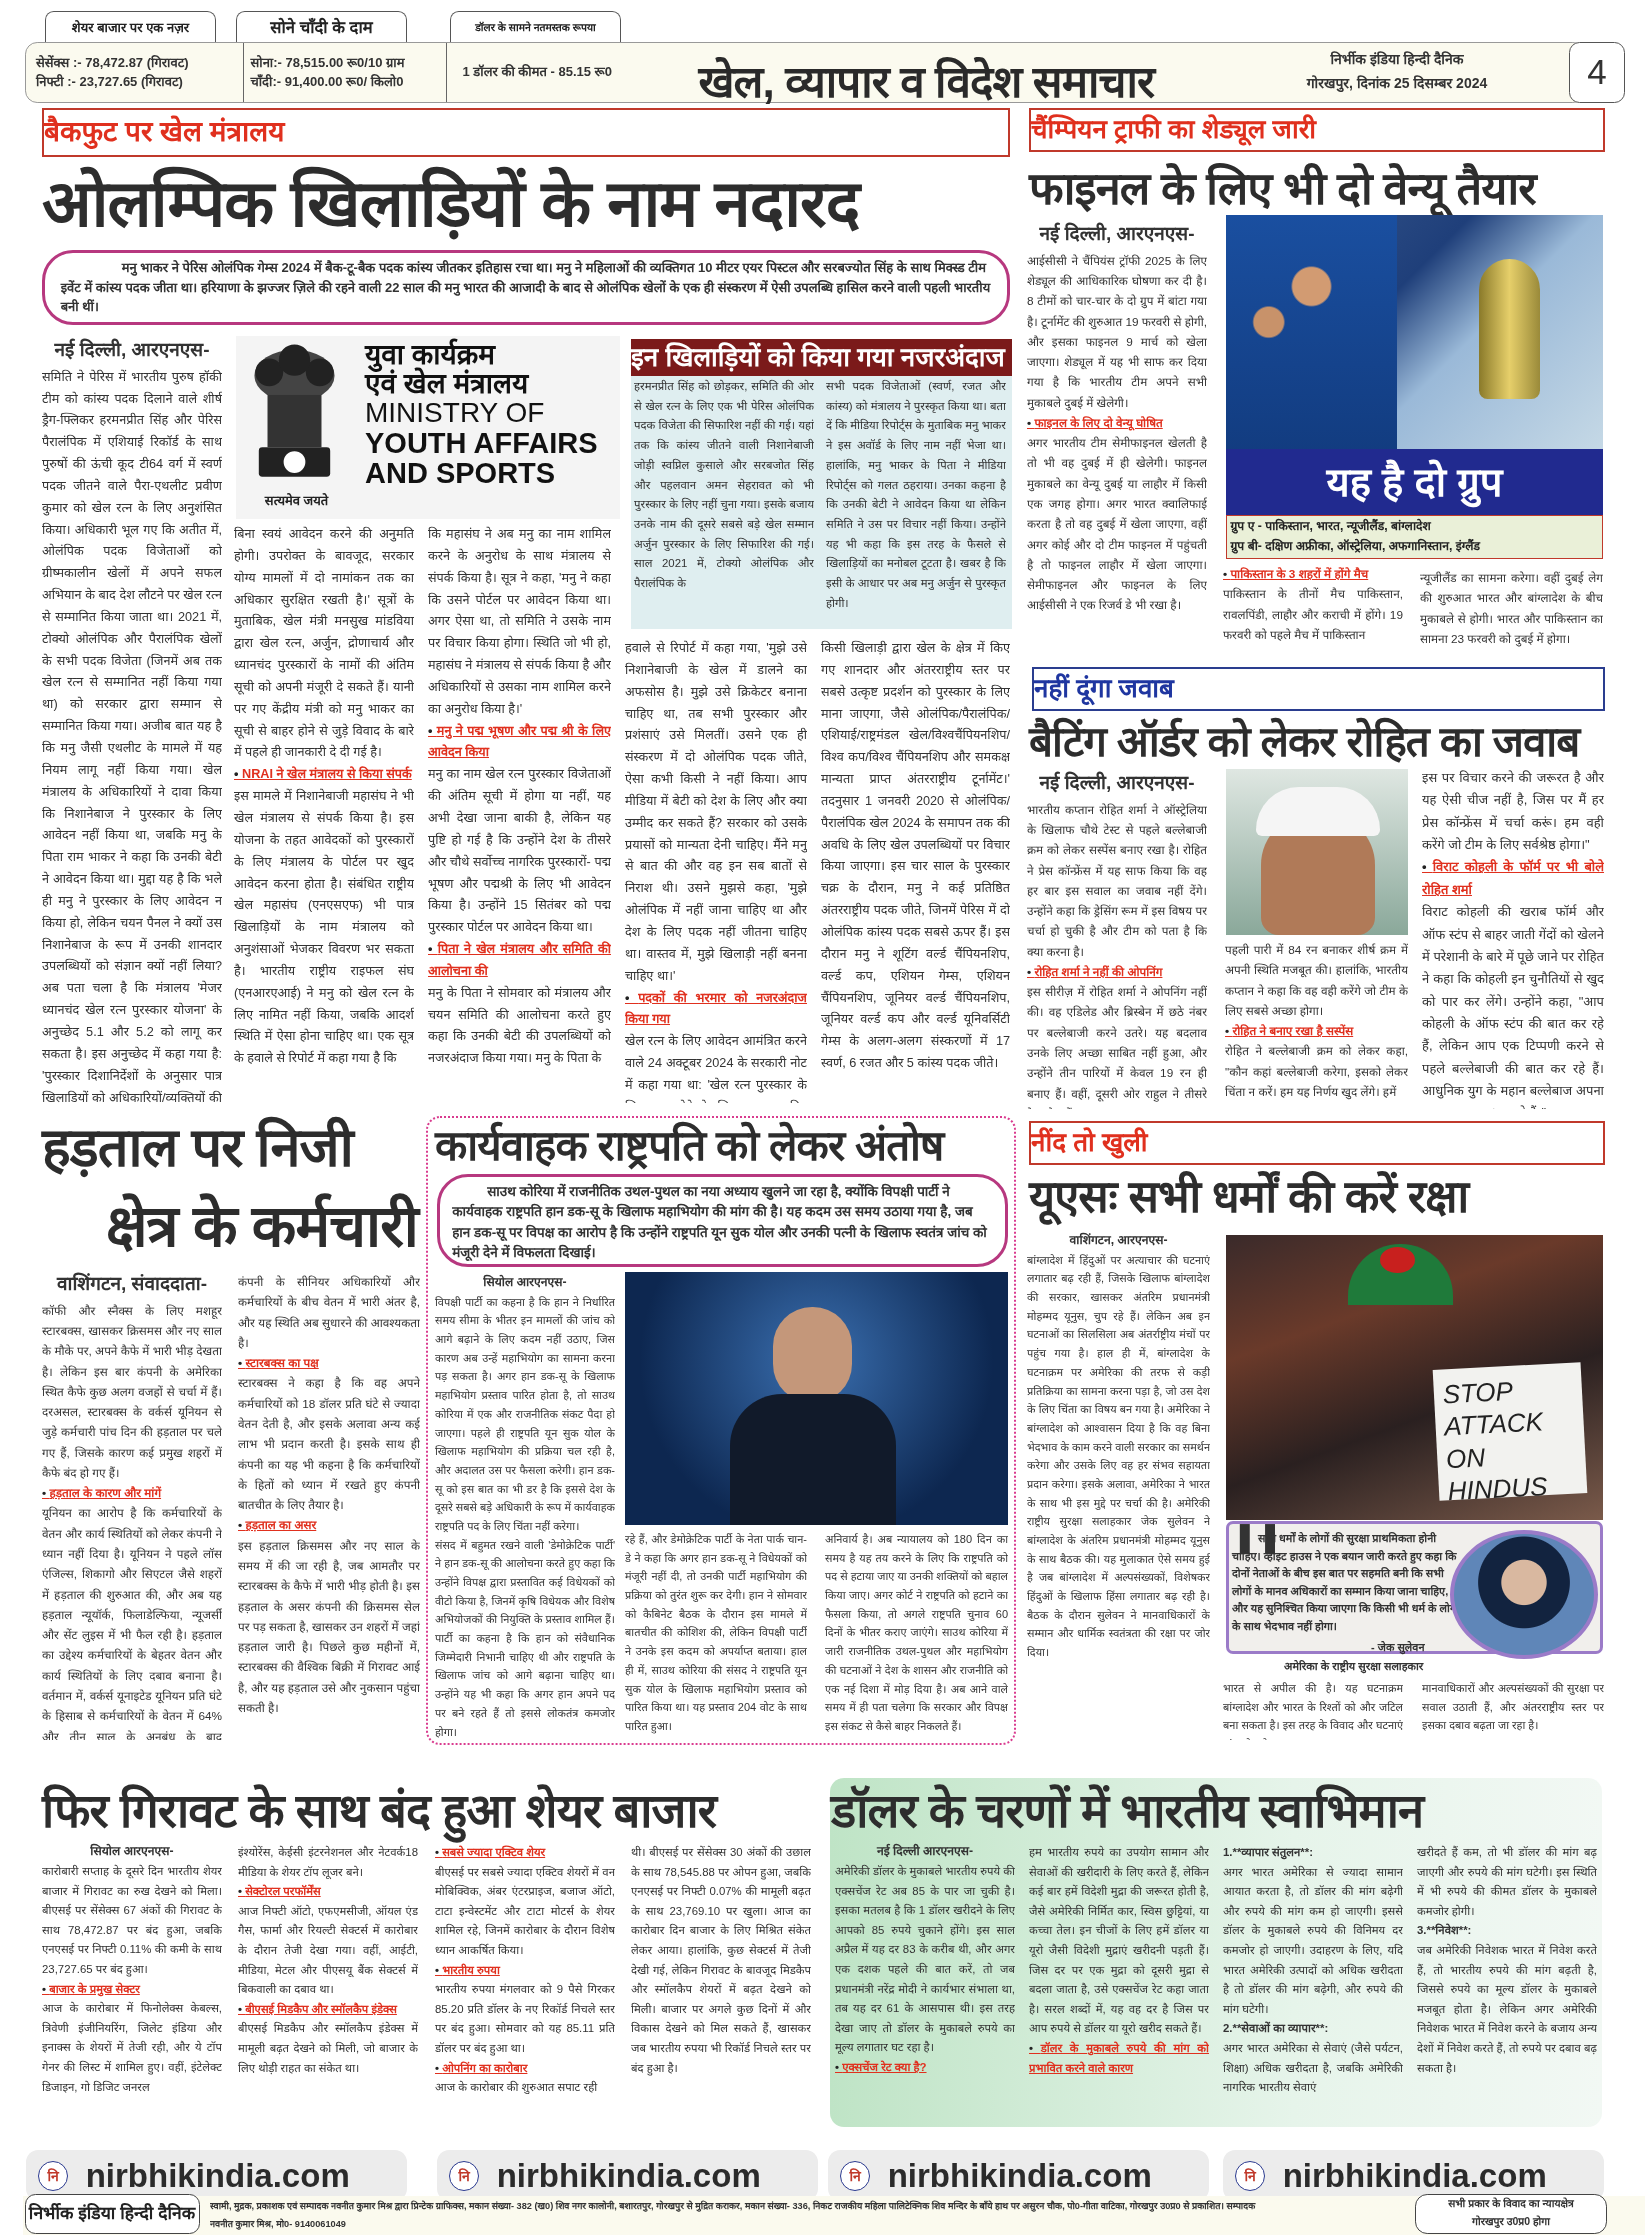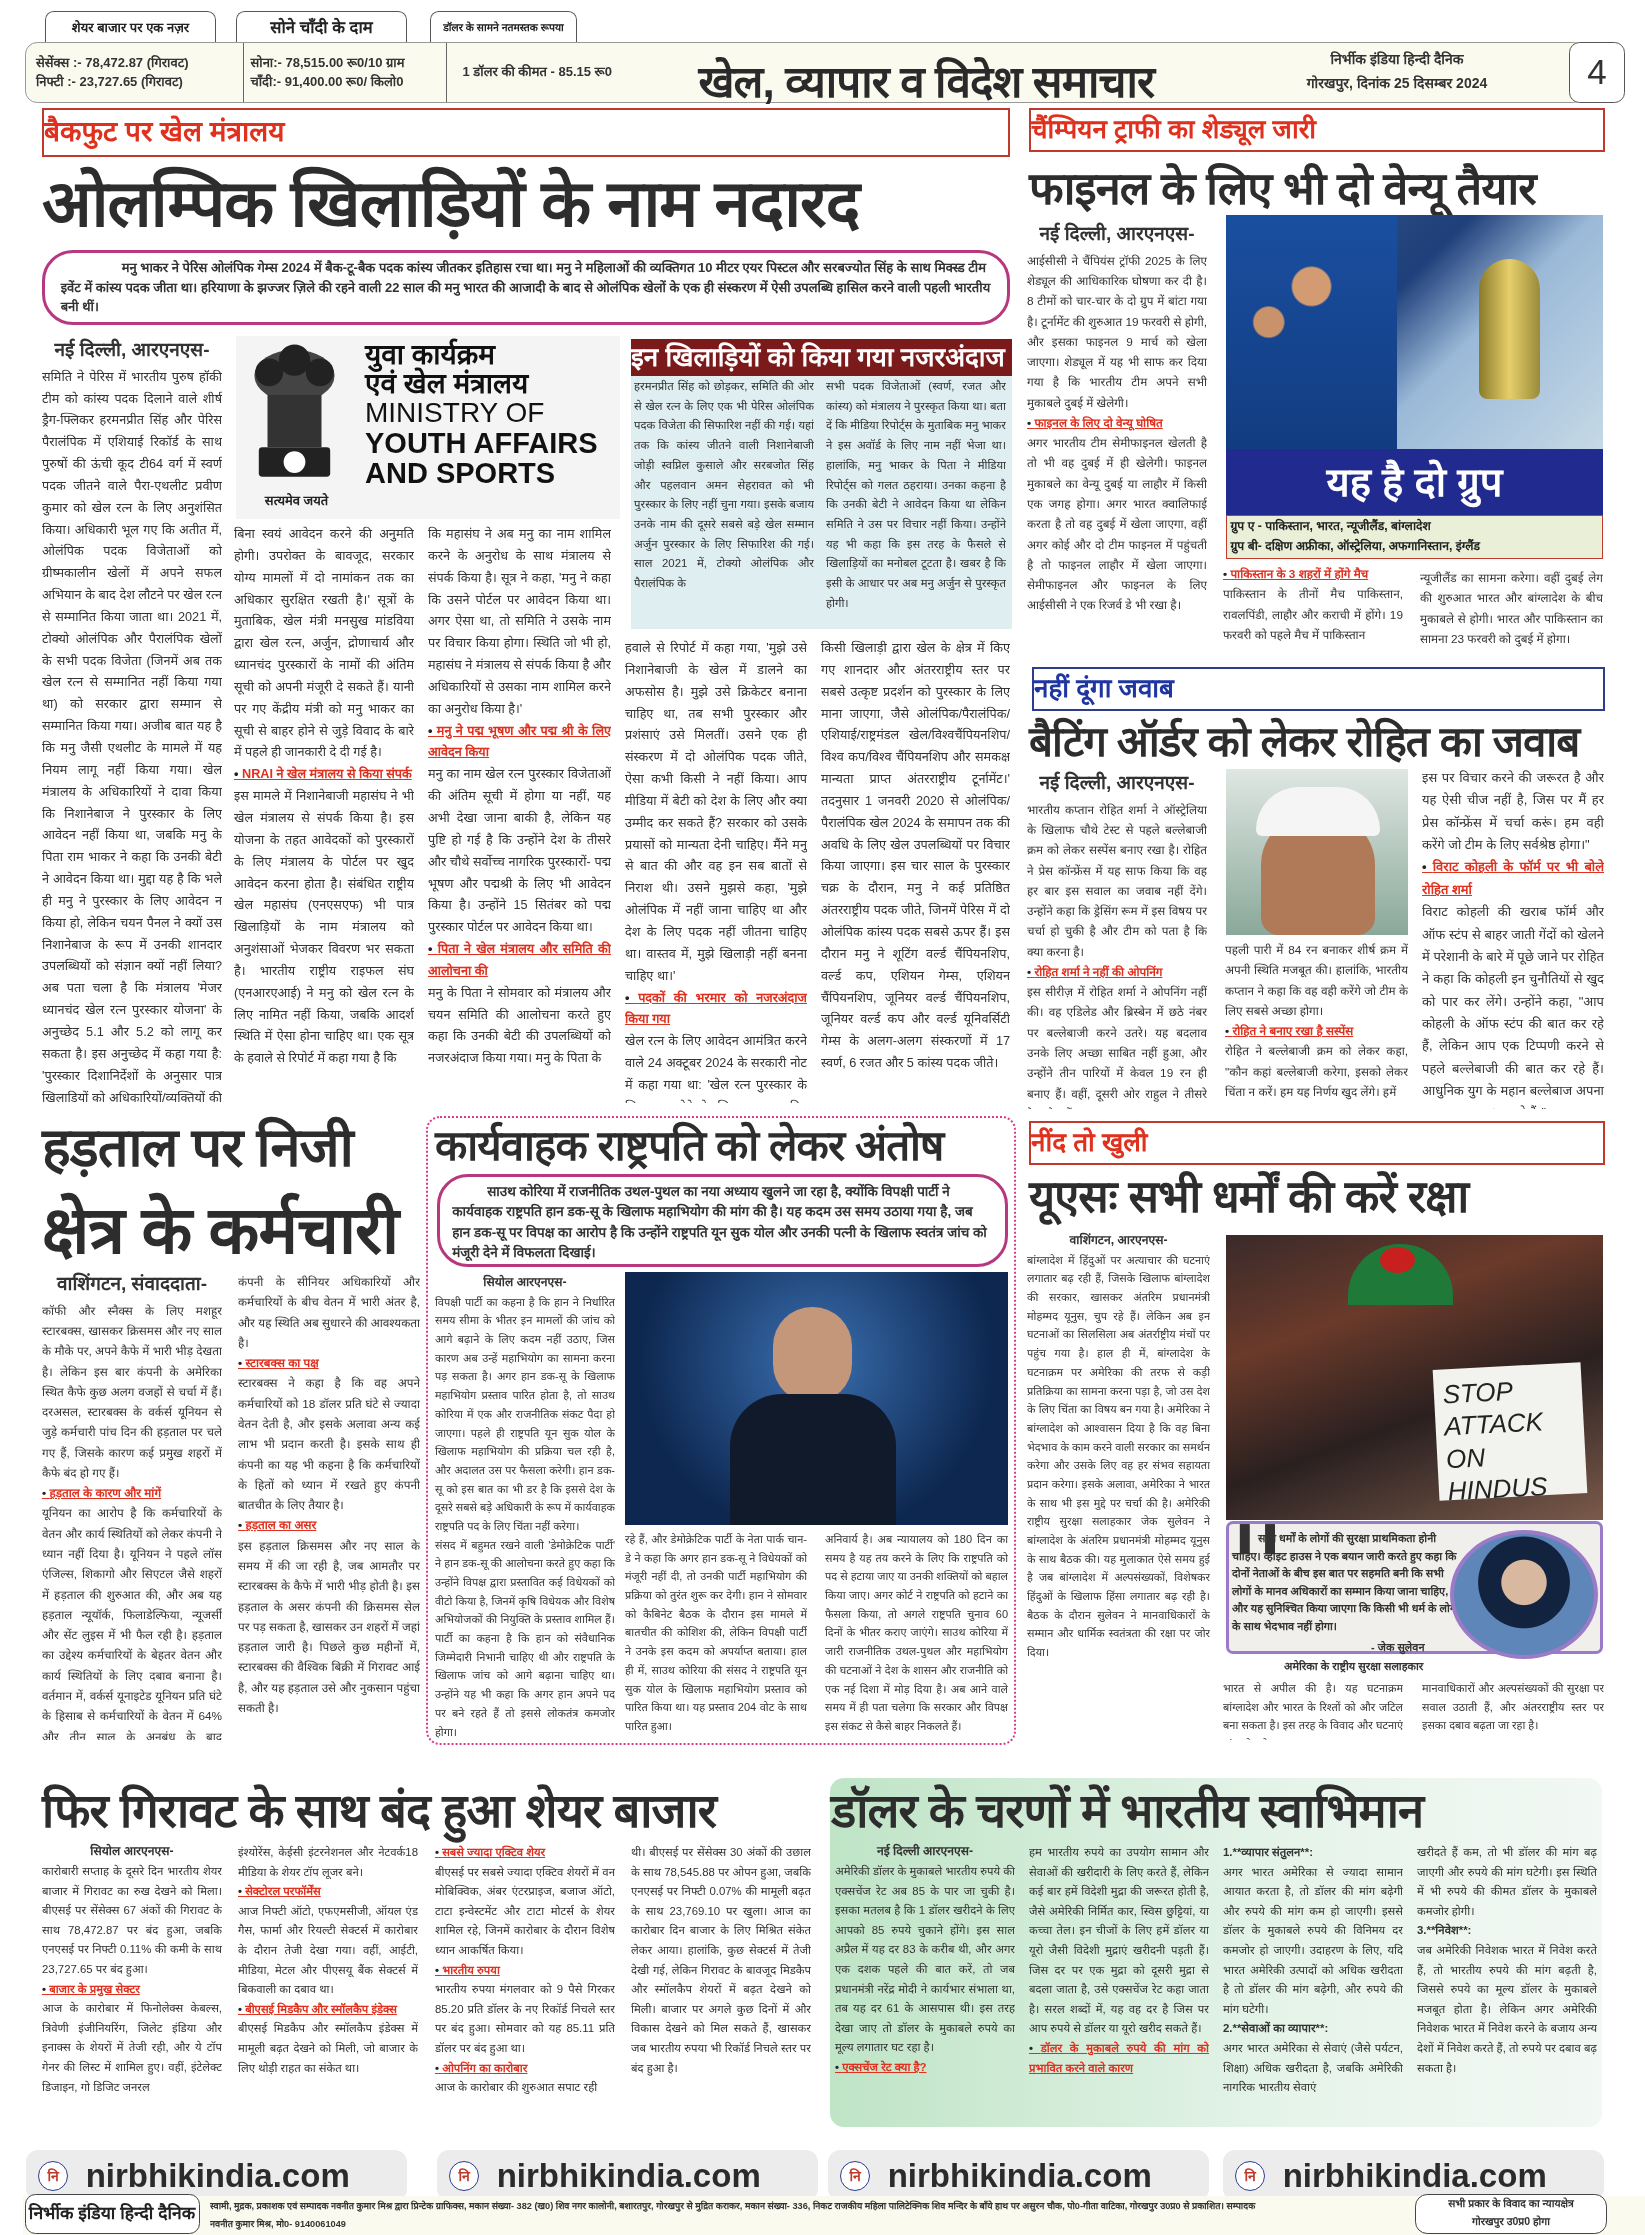--- a/index.html
+++ b/index.html
@@ -24,21 +24,21 @@
 .band{position:absolute;background:#7b1a1a;color:#fff;font-weight:bold;font-size:26px;line-height:37px;white-space:nowrap}
 .footer-ad{position:absolute;height:51px;background:#ececec;border-radius:12.2px;display:flex;align-items:center}
 .logo-circle{width:30px;height:30px;border-radius:50%;border:1.7px solid #2b3a8f;background:#fff;margin:0 17.5px 0 12.2px;display:flex;align-items:center;justify-content:center;color:#c0392b;font-size:14px;font-weight:bold}
 .ad-text{font-size:33px;font-weight:900;color:#2b2b2b;font-family:"Liberation Sans Narrow","Liberation Sans",sans-serif}
 </style>
 </head>
 <body>
 
 <div class="tab" style="left:45px;top:10.5px;width:171px;height:33px;font-size:13px;line-height:31px">शेयर बाजार पर एक नज़र</div>
 <div class="tab" style="left:236px;top:10.5px;width:171px;height:33px;font-size:16.6px;line-height:31px">सोने चाँदी के दाम</div>
-<div class="tab" style="left:430px;top:10.5px;width:147px;height:33px;font-size:10.5px;line-height:31px">डॉलर के सामने नतमस्तक रूपया</div>
+<div class="tab" style="left:450px;top:10.5px;width:171px;height:33px;font-size:10.5px;line-height:31px">डॉलर के सामने नतमस्तक रूपया</div>
 
 <div class="mast-bar">
   <div class="mast-cell" style="left:10.5px;width:208px;border-right:0.9px solid #666;font-size:13px">
     <div>सेसेंक्स :- 78,472.87   (गिरावट)</div>
     <div>निफ्टी :- 23,727.65   (गिरावट)</div>
   </div>
   <div class="mast-cell" style="left:225px;width:196px;border-right:0.9px solid #666;font-size:13px">
     <div>सोना:- 78,515.00 रू0/10 ग्राम</div>
     <div>चाँदी:- 91,400.00 रू0/ किलो0</div>
   </div>
@@ -150,21 +150,21 @@
   <p class="sub">रोहित ने बनाए रखा है सस्पेंस</p>
   <p>रोहित ने बल्लेबाजी क्रम को लेकर कहा, "कौन कहां बल्लेबाजी करेगा, इसको लेकर चिंता न करें। हम यह निर्णय खुद लेंगे। हमें</p>
 </div>
 <div class="col" style="left:1422px;top:767px;width:182px;height:342px;font-size:13px">
   <p>इस पर विचार करने की जरूरत है और यह ऐसी चीज नहीं है, जिस पर मैं हर प्रेस कॉन्फ्रेंस में चर्चा करूं। हम वही करेंगे जो टीम के लिए सर्वश्रेष्ठ होगा।"</p>
   <p class="sub">विराट कोहली के फॉर्म पर भी बोले रोहित शर्मा</p>
   <p>विराट कोहली की खराब फॉर्म और ऑफ स्टंप से बाहर जाती गेंदों को खेलने में परेशानी के बारे में पूछे जाने पर रोहित ने कहा कि कोहली इन चुनौतियों से खुद को पार कर लेंगे। उन्होंने कहा, "आप कोहली के ऑफ स्टंप की बात कर रहे हैं, लेकिन आप एक टिप्पणी करने से पहले बल्लेबाजी की बात कर रहे हैं। आधुनिक युग के महान बल्लेबाज अपना रास्ता खुद तलाश करते हैं।"</p>
 </div>
 
 <div class="headline" style="left:42px;top:1120px;width:376px;font-size:54px">हड़ताल पर निजी</div>
-<div class="headline" style="left:42px;top:1197px;width:376px;text-align:left;font-size:66px">क्षेत्र के कर्मचारी</div>
+<div class="headline" style="left:42px;top:1197px;width:376px;text-align:right;font-size:58px">क्षेत्र के कर्मचारी</div>
 <div class="col" style="left:42px;top:1268px;width:180px;height:472px;font-size:11.8px">
   <p class="dateline">वाशिंगटन, संवाददाता-</p>
   <p>कॉफी और स्नैक्स के लिए मशहूर स्टारबक्स, खासकर क्रिसमस और नए साल के मौके पर, अपने कैफे में भारी भीड़ देखता है। लेकिन इस बार कंपनी के अमेरिका स्थित कैफे कुछ अलग वजहों से चर्चा में हैं। दरअसल, स्टारबक्स के वर्कर्स यूनियन से जुड़े कर्मचारी पांच दिन की हड़ताल पर चले गए हैं, जिसके कारण कई प्रमुख शहरों में कैफे बंद हो गए हैं।</p>
   <p class="sub">हड़ताल के कारण और मांगें</p>
   <p>यूनियन का आरोप है कि कर्मचारियों के वेतन और कार्य स्थितियों को लेकर कंपनी ने ध्यान नहीं दिया है। यूनियन ने पहले लॉस एंजिल्स, शिकागो और सिएटल जैसे शहरों में हड़ताल की शुरुआत की, और अब यह हड़ताल न्यूयॉर्क, फिलाडेल्फिया, न्यूजर्सी और सेंट लुइस में भी फैल रही है। हड़ताल का उद्देश्य कर्मचारियों के बेहतर वेतन और कार्य स्थितियों के लिए दबाव बनाना है। वर्तमान में, वर्कर्स यूनाइटेड यूनियन प्रति घंटे के हिसाब से कर्मचारियों के वेतन में 64% और तीन साल के अनुबंध के बाद कर्मचारियों के वेतन में 77% की बढ़ोतरी की मांग कर रही है। यूनियन का कहना है कि</p>
 </div>
 <div class="col" style="left:238px;top:1272px;width:182px;height:468px;font-size:11.8px">
   <p>कंपनी के सीनियर अधिकारियों और कर्मचारियों के बीच वेतन में भारी अंतर है, और यह स्थिति अब सुधारने की आवश्यकता है।</p>
   <p class="sub">स्टारबक्स का पक्ष</p>
   <p>स्टारबक्स ने कहा है कि वह अपने कर्मचारियों को 18 डॉलर प्रति घंटे से ज्यादा वेतन देती है, और इसके अलावा अन्य कई लाभ भी प्रदान करती है। इसके साथ ही कंपनी का यह भी कहना है कि कर्मचारियों के हितों को ध्यान में रखते हुए कंपनी बातचीत के लिए तैयार है।</p>

